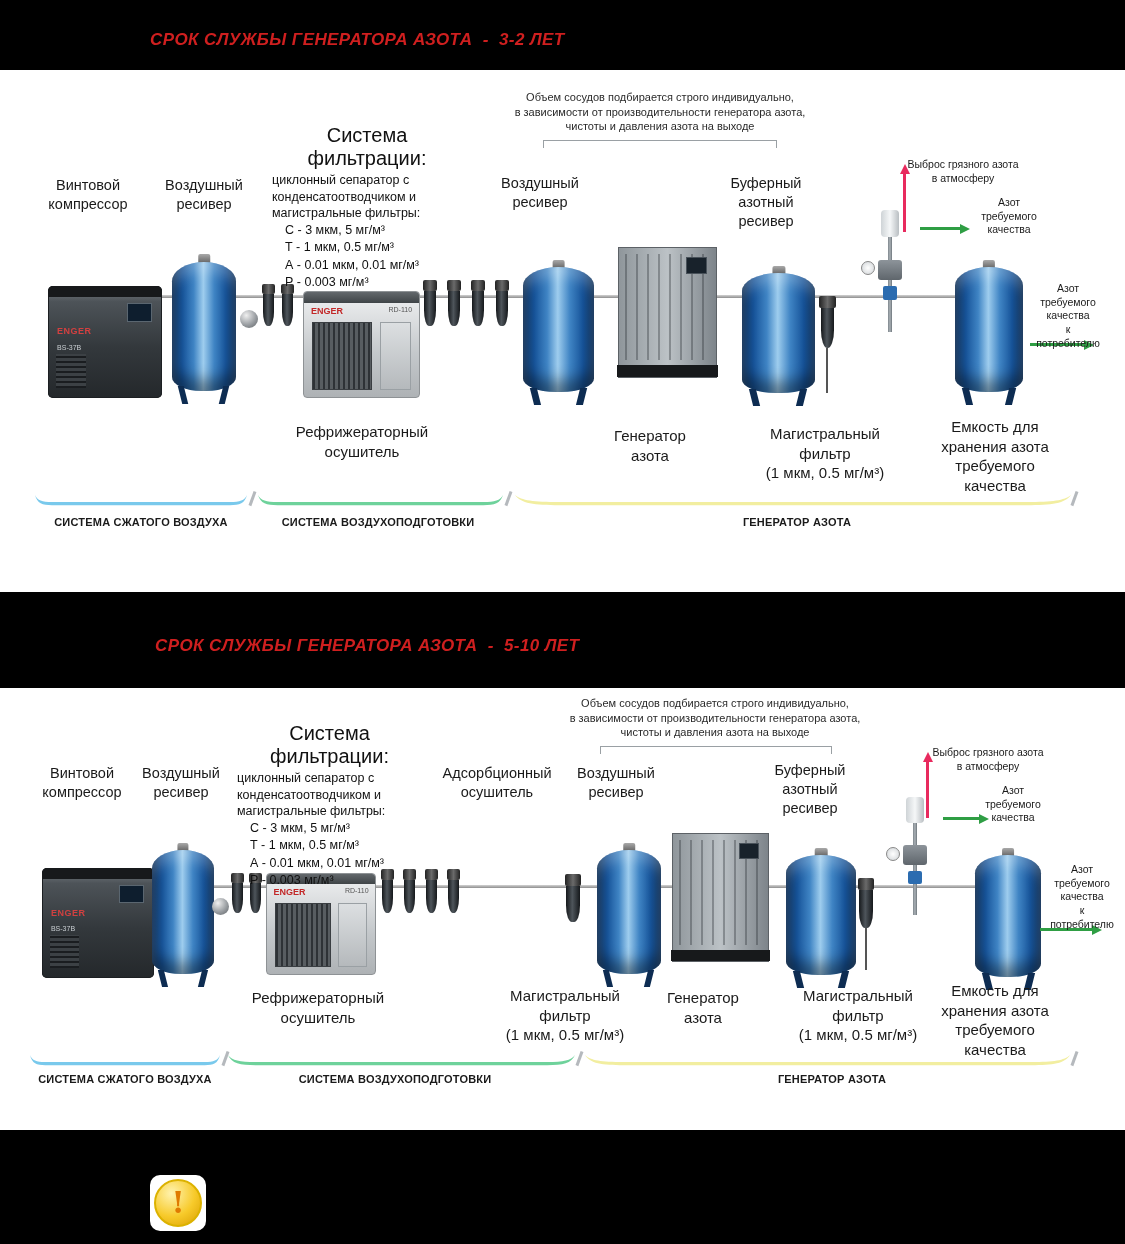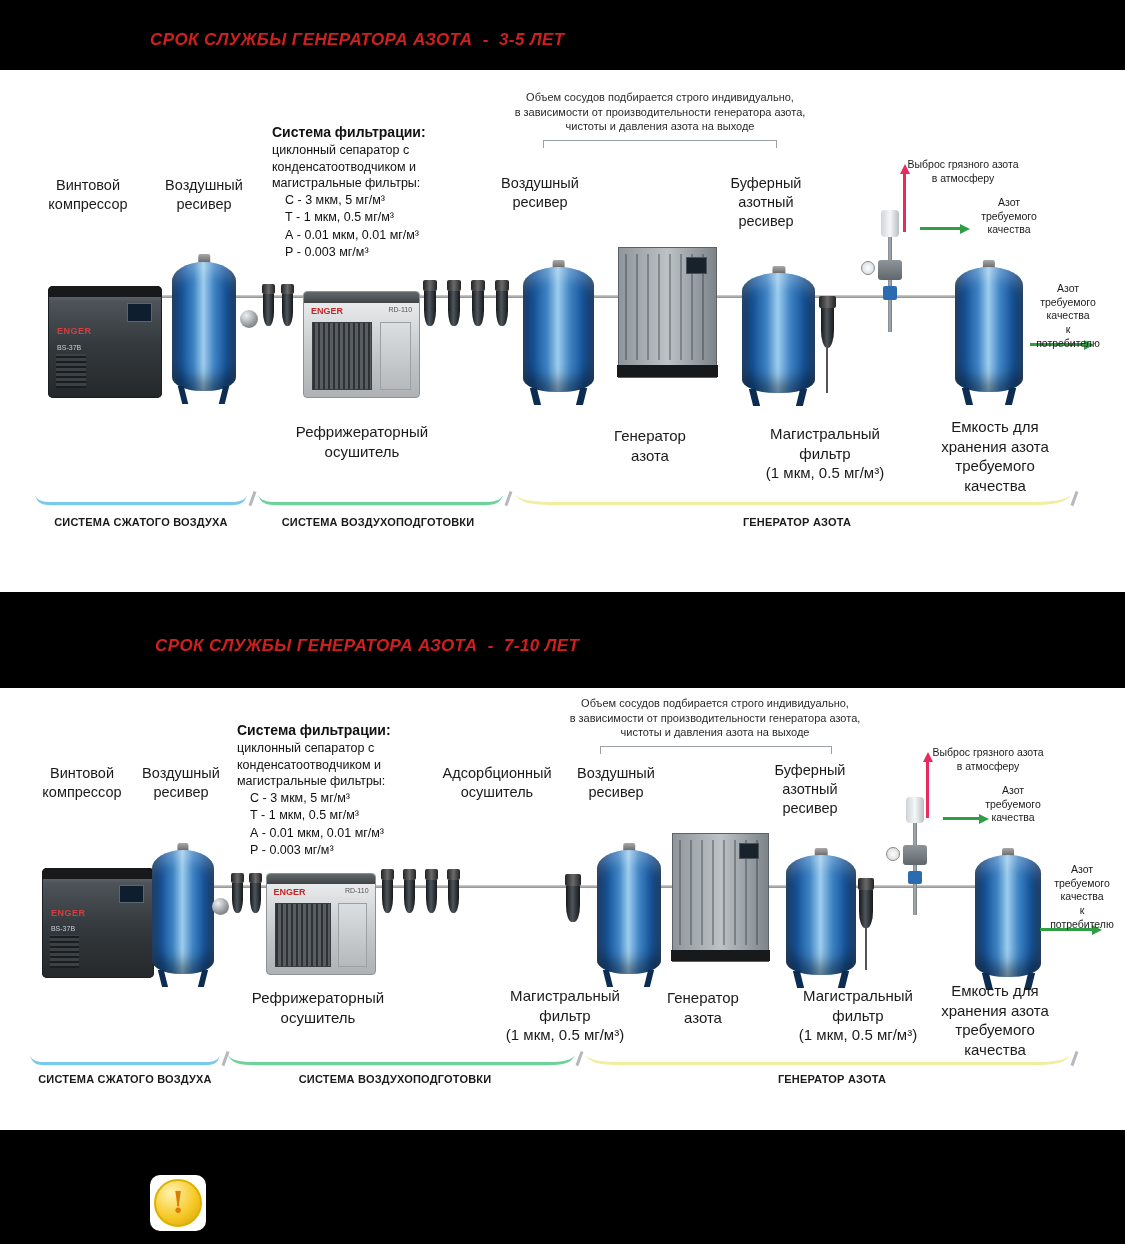--- a/index.html
+++ b/index.html
@@ -9,21 +9,21 @@
   .panel{position:absolute;left:0;width:100%;background:#ffffff;}
   .band-title{position:absolute;color:#cf1f1f;font-size:17px;font-weight:bold;font-style:italic;letter-spacing:.4px;white-space:pre;}
   
   .t{position:absolute;transform:translateX(-50%);white-space:pre-line;text-align:center;color:#1a1a1a;z-index:5;}
   .f14{font-size:14.5px;line-height:1.32;}
   .f15{font-size:15px;line-height:1.3;}
   .f11{font-size:11px;line-height:1.32;color:#2a2a2a;}
   .f10{font-size:10.5px;line-height:1.3;}
   .zl{font-size:11px;font-weight:700;letter-spacing:.2px;color:#1a1a1a;}
   .filtr{position:absolute;text-align:left;color:#111;z-index:5;}
-  .filtr .ft{font-weight:700;font-size:14px;margin-bottom:2px;}
+  .filtr .ft{font-weight:400;font-size:20px;margin-bottom:2px;text-align:center;}
   .filtr .fd{white-space:pre-line;font-size:12.5px;line-height:1.32;}
   .filtr .fi{font-size:12.5px;line-height:1.4;padding-left:13px;}
   
   .pipe{position:absolute;height:3px;background:linear-gradient(180deg,#d2d2d2,#8e8e8e);z-index:1;}
   .rod{position:absolute;width:2px;background:#555;z-index:2;}
   .bracket{position:absolute;height:8px;border:1px solid #9aa0a4;border-bottom:none;z-index:2;}
   .arr-up{position:absolute;width:3px;background:#e82a5e;z-index:4;}
   .arr-up::before{content:"";position:absolute;top:-9px;left:50%;transform:translateX(-50%);border:5px solid transparent;border-bottom:10px solid #e82a5e;}
   .arr-right{position:absolute;height:3px;background:#2f9e44;z-index:4;}
   .arr-right::after{content:"";position:absolute;right:-9px;top:50%;transform:translateY(-50%);border:5px solid transparent;border-left:10px solid #2f9e44;}
@@ -85,21 +85,21 @@
   .warn .w-circle{position:absolute;inset:4px;border-radius:50%;border:2px solid #dcb200;
     background:radial-gradient(circle at 35% 28%,#fff3b0,#f7ca2a 55%,#d99e00);}
   .warn .w-ex{position:absolute;inset:0;text-align:center;line-height:44px;font-size:30px;font-weight:bold;color:#e07a00;font-family:"DejaVu Serif",serif;}
 </style>
 </head>
 <body>
 
 <div class="page">
 
   <div class="band" style="top:0;height:70px">
-    <div class="band-title" style="left:150px;top:30px">СРОК СЛУЖБЫ ГЕНЕРАТОРА АЗОТА  -  3-5 ЛЕТ</div>
+    <div class="band-title" style="left:150px;top:30px">СРОК СЛУЖБЫ ГЕНЕРАТОРА АЗОТА  -  3-2 ЛЕТ</div>
   </div>
 
   <div class="panel" style="top:70px;height:522px">
 
     <div class="pipe" style="left:105px;top:225px;width:885px"></div>
 
     <div class="t f11" style="left:660px;top:20px">Объем сосудов подбирается строго индивидуально,
 в зависимости от производительности генератора азота,
 чистоты и давления азота на выходе</div>
     <div class="bracket" style="left:543px;top:70px;width:234px"></div>
@@ -252,21 +252,21 @@
       <path d="M0,1 C4,10 14,12 32,12 L368,12 C386,12 396,10 400,1 C395,7 387,8.5 368,8.5 L32,8.5 C13,8.5 5,7 0,1 Z" fill="#f2eea0"></path>
     </svg>
     <div class="slash" style="left:1073px;top:421px"></div>
 
     <div class="t zl" style="left:141px;top:446px">СИСТЕМА СЖАТОГО ВОЗДУХА</div>
     <div class="t zl" style="left:378px;top:446px">СИСТЕМА ВОЗДУХОПОДГОТОВКИ</div>
     <div class="t zl" style="left:797px;top:446px">ГЕНЕРАТОР АЗОТА</div>
   </div>
 
   <div class="band" style="top:592px;height:96px">
-    <div class="band-title" style="left:155px;top:44px">СРОК СЛУЖБЫ ГЕНЕРАТОРА АЗОТА  -  7-10 ЛЕТ</div>
+    <div class="band-title" style="left:155px;top:44px">СРОК СЛУЖБЫ ГЕНЕРАТОРА АЗОТА  -  5-10 ЛЕТ</div>
   </div>
 
   <div class="panel" style="top:688px;height:442px">
 
     <div class="pipe" style="left:95px;top:197px;width:915px"></div>
 
     <div class="t f11" style="left:715px;top:8px">Объем сосудов подбирается строго индивидуально,
 в зависимости от производительности генератора азота,
 чистоты и давления азота на выходе</div>
     <div class="bracket" style="left:600px;top:58px;width:232px"></div>

